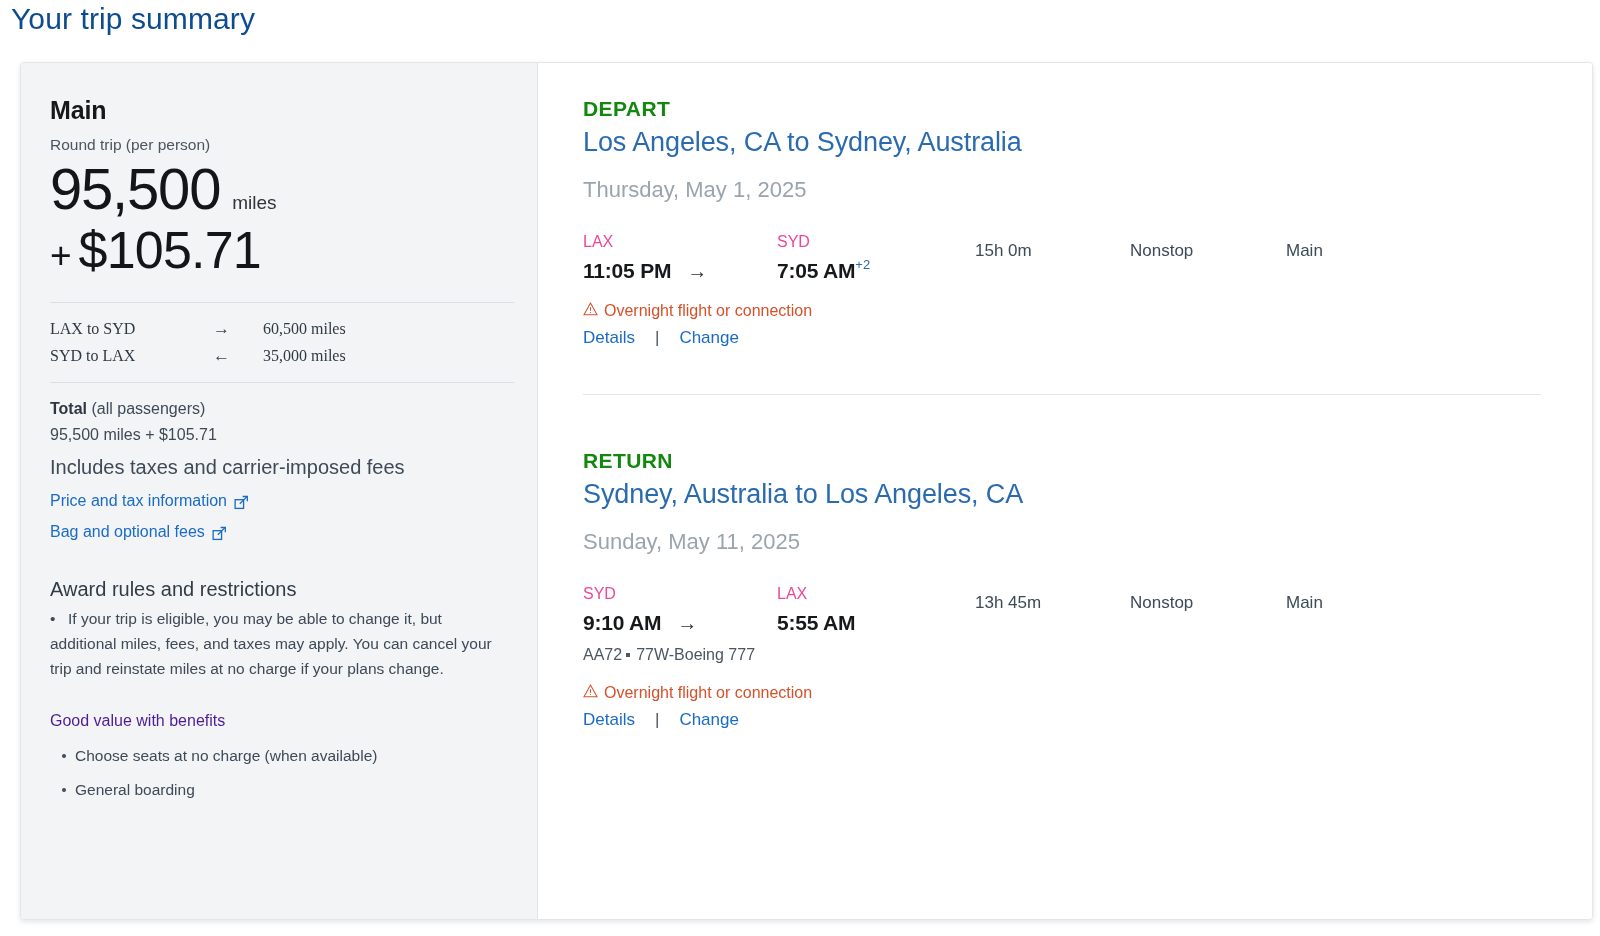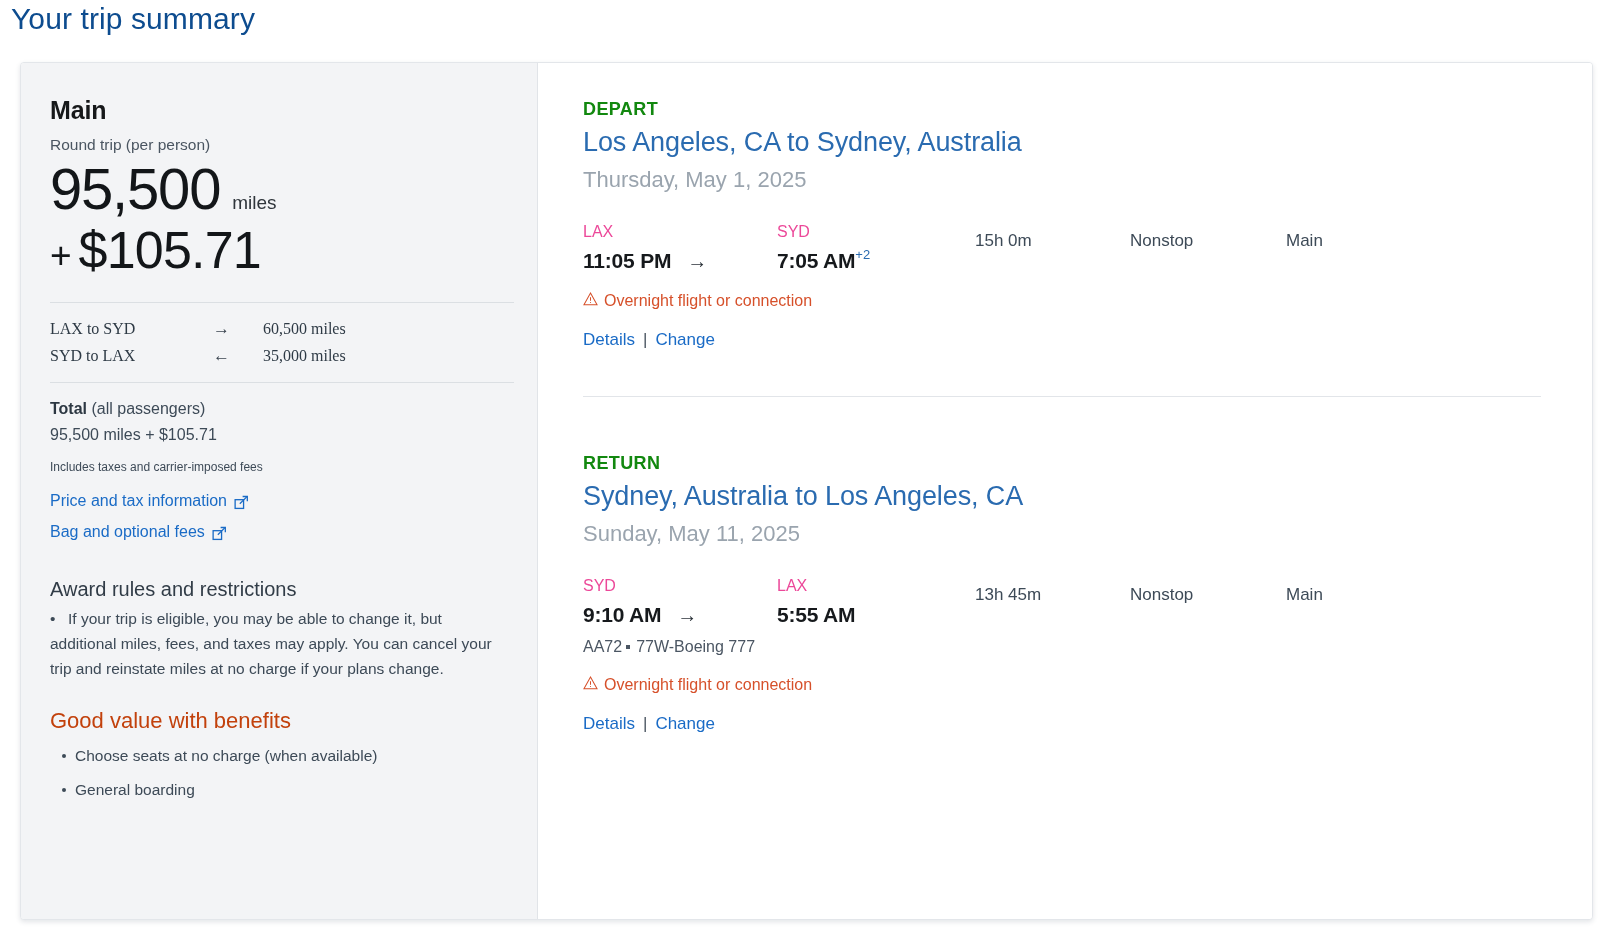--- a/index.html
+++ b/index.html
@@ -145,21 +145,21 @@
     color: #3d4a57;
     line-height: 25px;
   }
   .total-line-1 b { color: #2c3742; font-weight: bold; }
   .total-line-2 {
     font-size: 16px;
     color: #3d4a57;
     line-height: 27px;
   }
   .includes-line {
-    font-size: 12px;
+    font-size: 20px;
     color: #3d4a57;
     line-height: 30px;
     margin-top: 4px;
   }
 
   .link-row {
     display: flex;
     align-items: center;
     margin-top: 7px;
   }
@@ -192,22 +192,22 @@
     line-height: 25px;
     margin-top: 2px;
     width: 455px;
   }
   .rules-body .dot {
     display: inline-block;
     width: 18px;
   }
 
   .benefits-title {
-    font-size: 22px;
-    color: #c2410c;
+    font-size: 16px;
+    color: #4c1d95;
     font-weight: 400;
     margin-top: 25px;
     line-height: 30px;
   }
   .benefits-list {
     margin: 3px 0 0 0;
     padding-left: 25px;
     list-style: none;
   }
   .benefits-list li {
@@ -233,40 +233,40 @@
     background: #ffffff;
     position: relative;
     padding: 36px 0 0 45px;
     box-sizing: border-box;
   }
 
   .slice { position: relative; }
   .slice.return-slice { margin-top: 56px; }
 
   .slice-label {
-    font-size: 18px;
+    font-size: 21px;
     font-weight: bold;
     color: #12880f;
     letter-spacing: 0.4px;
     line-height: 20px;
   }
   .slice-route {
     font-size: 27px;
     color: #2a6bb0;
     font-weight: 400;
     line-height: 40px;
     letter-spacing: -0.1px;
     margin-top: 3px;
   }
   .slice-date {
     font-size: 22px;
     color: #9aa4ae;
     font-weight: 400;
     line-height: 32px;
-    margin-top: 2px;
+    margin-top: 12px;
   }
 
   .flight-grid {
     display: flex;
     margin-top: 24px;
     align-items: flex-start;
   }
   .col-depart { width: 194px; }
   .col-arrive { width: 198px; }
   .col-duration { width: 155px; }
@@ -333,21 +333,22 @@
   .warn-icon { margin-right: 6px; display: block; }
   .warning-text {
     font-size: 16px;
     color: #d6502a;
     line-height: 22px;
   }
 
   .actions-row {
     display: flex;
     align-items: baseline;
-    margin-top: 16px;
+    margin-top: 4px;
+    gap: 12px;
   }
   .action-link {
     font-size: 17px;
     color: #1a6bc6;
     text-decoration: none;
     line-height: 24px;
     cursor: pointer;
   }
   .action-sep {
     font-size: 17px;

